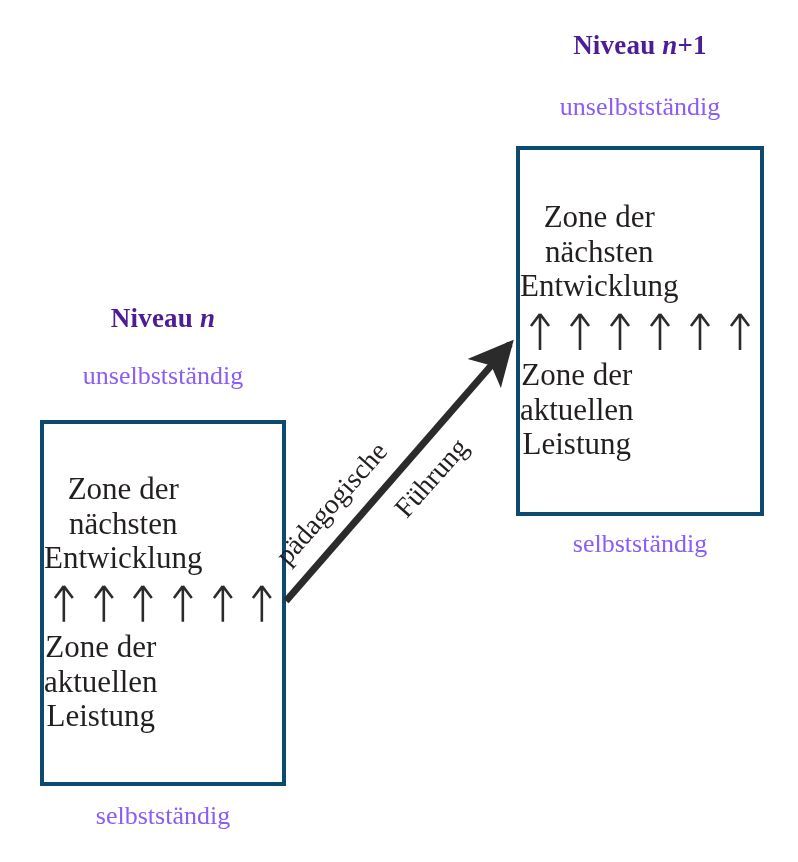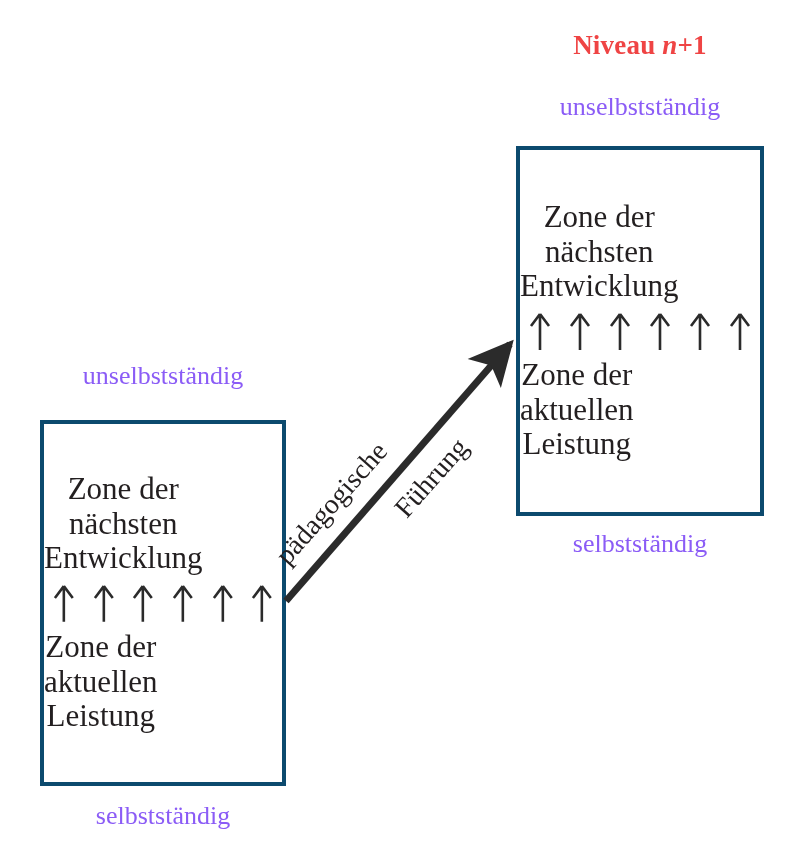--- a/index.html
+++ b/index.html
@@ -26,21 +26,21 @@
 
   
   .level-title {
     position: absolute;
     font-weight: bold;
     font-size: 27px;
     line-height: 1;
     letter-spacing: 0.2px;
     white-space: nowrap;
     text-align: center;
-    color: #ef4444;
+    color: #4c1d95;
   }
   .level-title .var {
     font-style: italic;
     font-weight: bold;
   }
 
   .edge-label {
     position: absolute;
     font-size: 26px;
     line-height: 1;
@@ -99,20 +99,24 @@
     white-space: nowrap;
     color: #231f20;
     transform-origin: 0 0;
   }
 </style>
 </head>
 <body>
 
 <div id="canvas">
 
+  <div class="level-title" style="left:40px; top:305px; width:246px;">
+    <span>Niveau</span>
+    <span class="var">n</span><span></span>
+  </div>
 
   <div class="edge-label" style="left:40px; top:363px; width:246px;">unselbstständig</div>
 
   <div class="zone-box" style="left:40px; top:420px; width:246px; height:366px;">
 
     <div class="zone-text" style="margin-bottom:6px;">Zone der
 nächsten
 Entwicklung</div>
 
     <div class="arrow-row">

